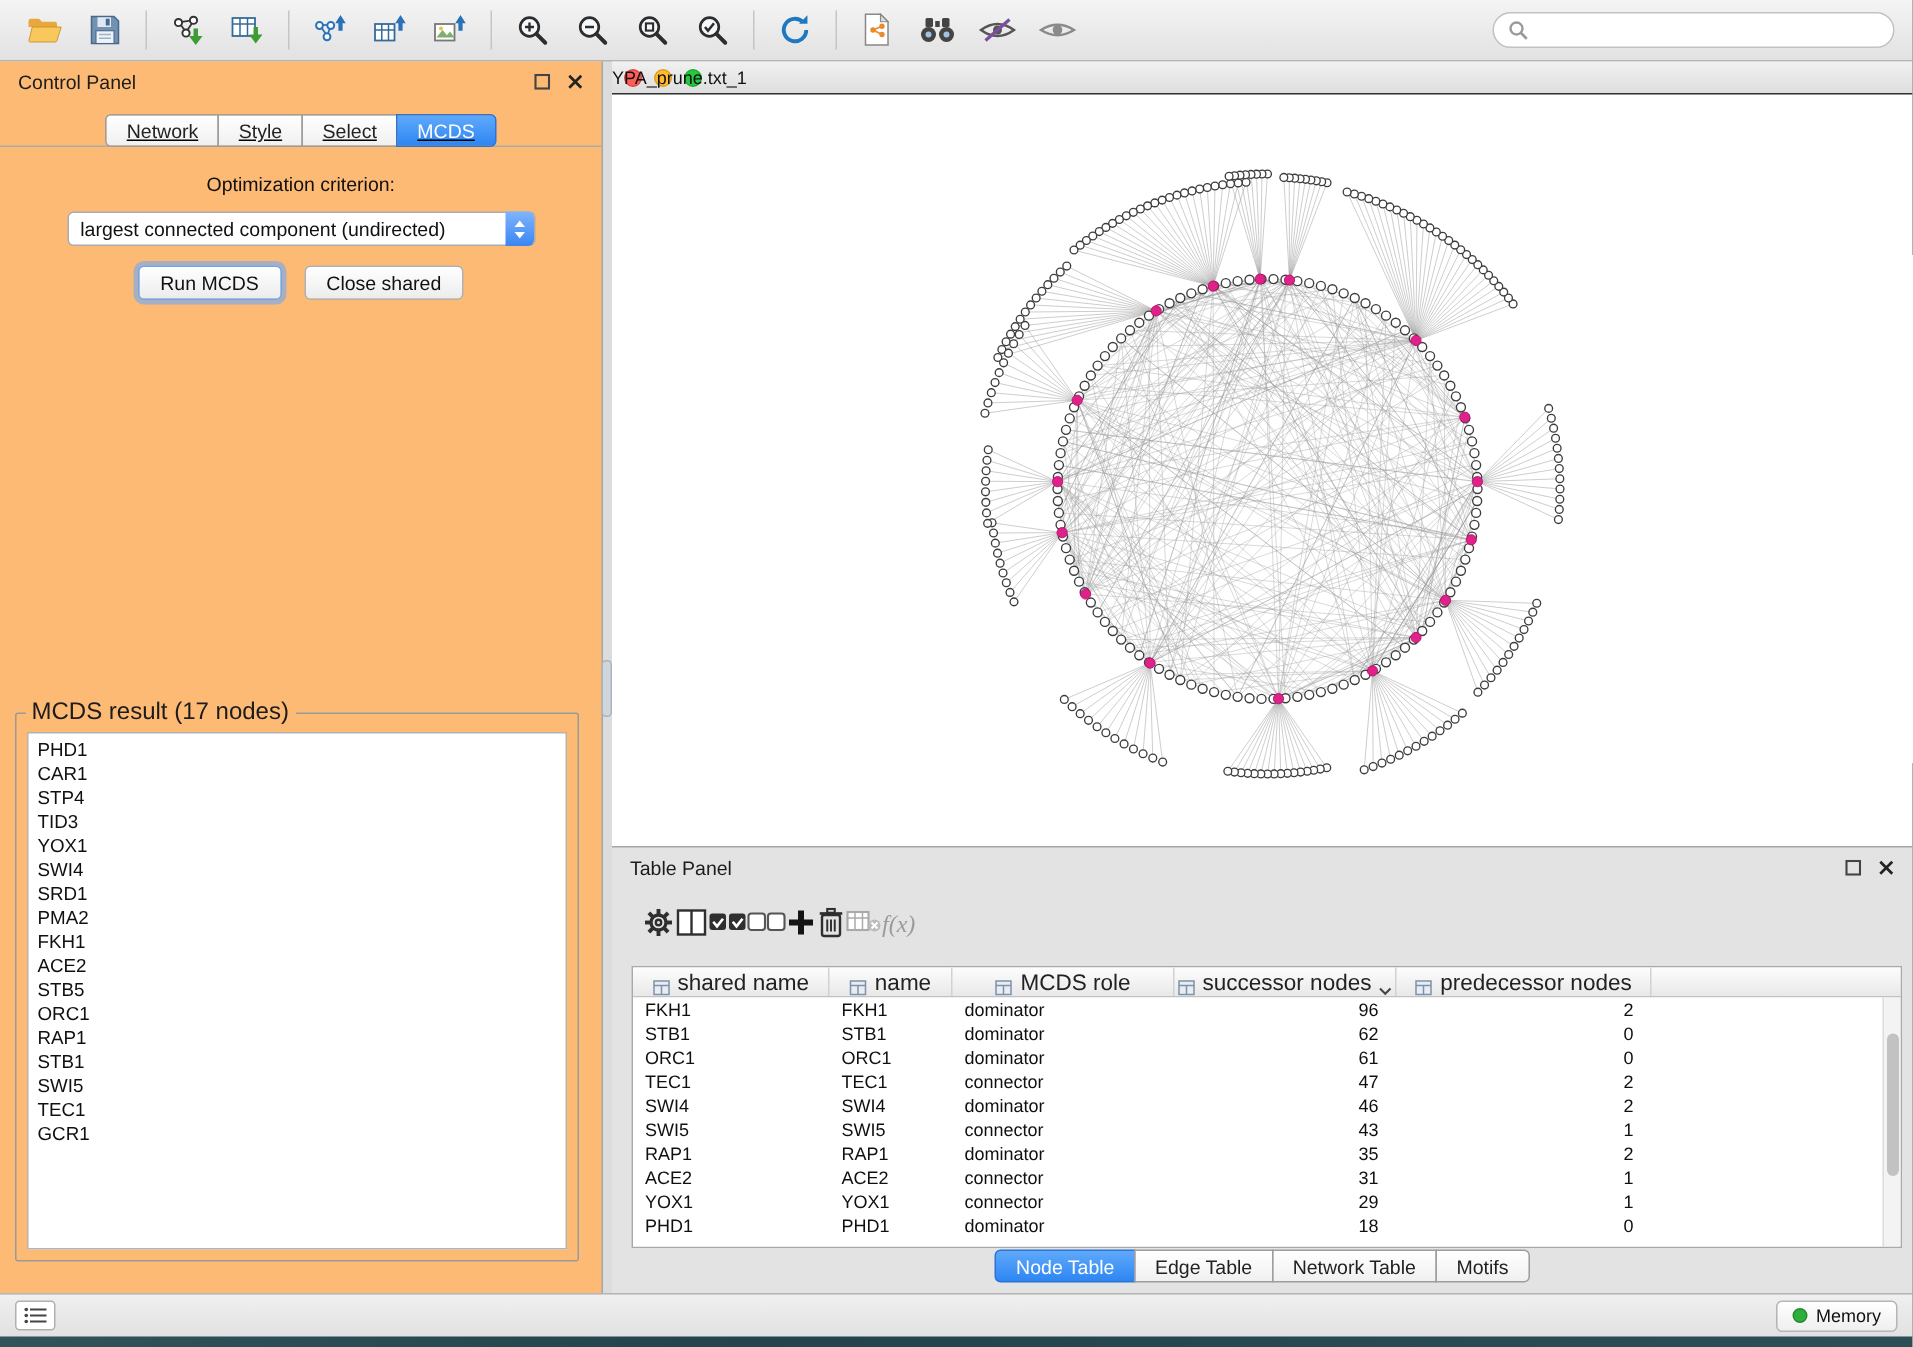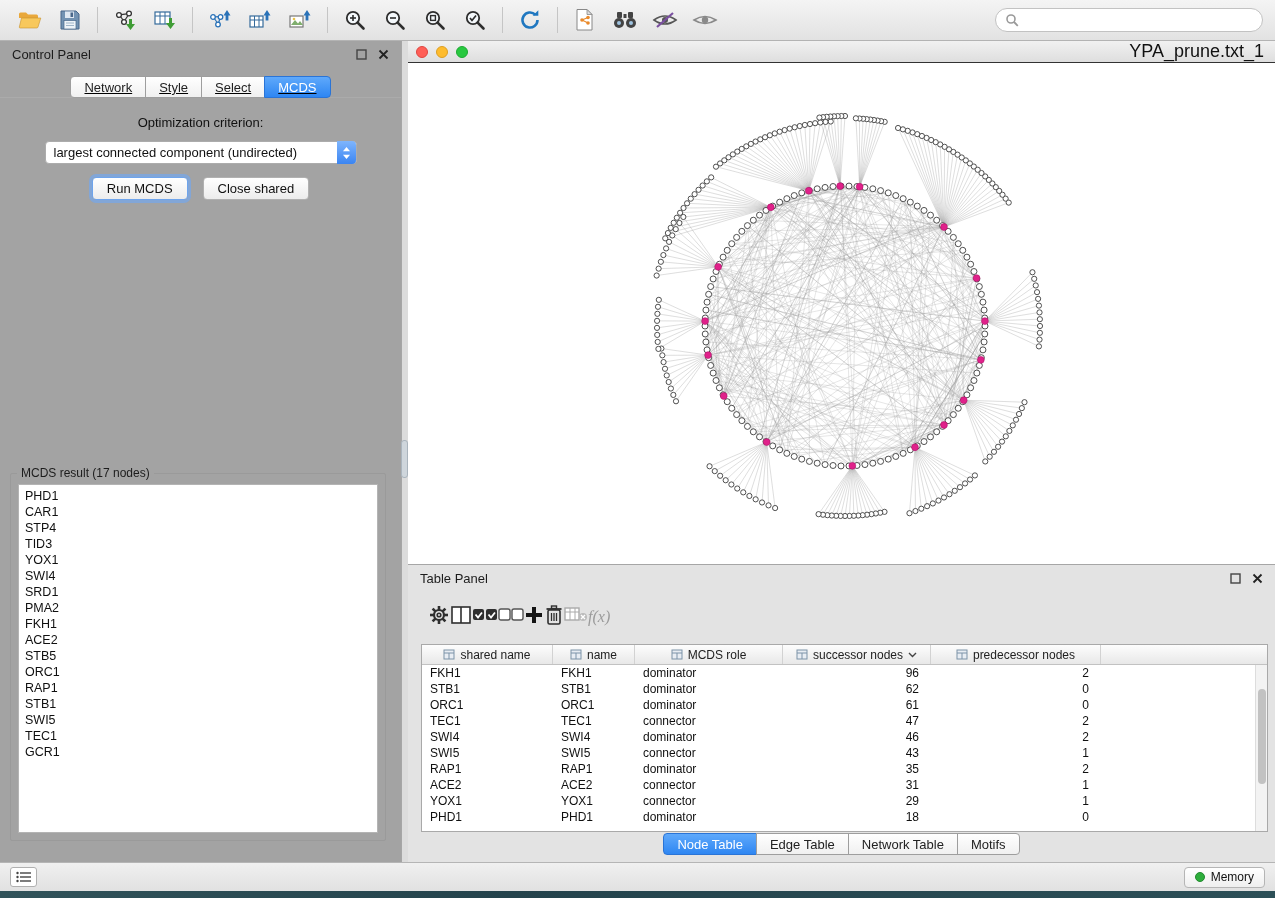--- a/index.html
+++ b/index.html
@@ -11,21 +11,21 @@
     background:linear-gradient(#f4f4f4,#e2e2e2); border-bottom:1px solid #b3b3b3;
     display:flex; align-items:center; padding:0 12px; gap:4px; }
   .tbtn { width:36px; height:30px; display:flex; align-items:center; justify-content:center; border-radius:4px; }
   .sep { width:1px; height:26px; background:#c5c5c5; margin:0 5px; }
   .search-box { margin-left:auto; width:268px; height:24px; background:#fff; border:1px solid #c2c2c2;
     border-radius:13px; display:flex; align-items:center; padding:0 9px; gap:6px; }
   .search-box input { border:none; outline:none; flex:1; font-size:12px; background:transparent; font-family:"Liberation Sans",sans-serif; }
 
   
   .control-panel { position:absolute; left:0; top:41px; width:402px; bottom:36px;
-    background:#a3a3a3; border-right:1px solid #a6a6a6; }
+    background:#fdba74; border-right:1px solid #a6a6a6; }
   .panel-header { height:26px; display:flex; align-items:center; padding:0 12px; font-size:13px; color:#1c1c1c; }
   .win-btns { margin-left:auto; display:flex; gap:11px; align-items:center; }
   .cp-tabs { display:flex; justify-content:center; margin-top:9px;text-decoration:underline; }
   .tabs-rule { border-bottom:1px solid #ababab; margin-top:-1px; }
   .tab { padding:3px 13px 2px; font-size:13px; background:linear-gradient(#ffffff,#f0f0f0);
     border:1px solid #9e9e9e; margin-left:-1px; color:#222; }
   .tab:first-child { border-radius:4px 0 0 4px; margin-left:0; }
   .tab:last-child { border-radius:0 4px 4px 0; }
   .tab.active { background:linear-gradient(#5fa9fb,#2e86f2); border-color:#2a74d6; color:#fff; }
   .opt-label { text-align:center; font-size:13px; margin-top:17px; color:#111; }
@@ -33,51 +33,51 @@
     border-radius:4px; position:relative; font-size:13px; line-height:21px; padding-left:8px; color:#111; }
   .dd-btn { position:absolute; right:0; top:-1px; bottom:-1px; width:19px;
     background:linear-gradient(#7eb5fd,#3b85f2); border-radius:0 4px 4px 0;
     display:flex; align-items:center; justify-content:center; }
   .btn-row { display:flex; justify-content:center; gap:15px; margin-top:13px; }
   .btn { font-size:13px; padding:3px 14px; border:1px solid #b1b1b1; border-radius:4px;
     background:linear-gradient(#ffffff,#ececec); color:#111; }
   .btn.focus-ring { box-shadow:0 0 0 3px rgba(108,168,250,0.60); border-color:#6ea4ec; }
   .mcds-fieldset { position:absolute; left:10px; right:15px; top:425px; height:375px;
     border:1px solid #9a9a9a; border-radius:2px; }
-  .mcds-fieldset legend { font-size:12px; padding:0 4px; margin-left:6px; color:#1c1c1c; }
+  .mcds-fieldset legend { font-size:16px; padding:0 4px; margin-left:6px; color:#1c1c1c; }
   .mcds-list { position:absolute; top:4px; left:7px; right:7px; bottom:7px; background:#fff;
     border:1px solid #b4b4b4; overflow:hidden; padding:3px 0 0 6px; }
   .mcds-item { font-size:12.5px; line-height:16px; color:#101010; }
 
   
   .splitter-handle { position:absolute; left:401px; top:440px; width:7px; height:38px;
     background:#cfd6dc; border:1px solid #aab4bd; border-radius:3px; }
 
   
   .net-window { position:absolute; left:408px; top:41px; width:867px; height:523px; }
   .net-titlebar { height:22px; background:linear-gradient(#f1f1f1,#dedede); border-bottom:1px solid #333;
     position:relative; display:flex; align-items:center; padding:0 8px; }
   .lights { display:flex; gap:8px; }
   .light { width:12px; height:12px; border-radius:50%; }
   .light.red { background:#ff5f57; border:1px solid #df4640; }
   .light.yellow { background:#febc2e; border:1px solid #dd9f23; }
   .light.green { background:#28c840; border:1px solid #1daa32; }
-  .net-title { position:absolute; left:0; right:11px; text-align:right; font-size:18px; color:#111; }
+  .net-title { position:absolute; left:0; right:0; text-align:left; font-size:12px; color:#111; }
   .net-canvas { height:501px; background:#fff; }
 
   
   .table-panel { position:absolute; left:408px; top:564px; width:867px; height:298px;
     background:#e3e3e3; border-top:1px solid #a6a6a6; }
   .tp-toolbar { position:absolute; top:32px; left:20px; height:40px; display:flex; align-items:center; }
   .fx-label { font-family:"Liberation Serif", serif; font-style:italic; font-size:16px; color:#9b9b9b; }
   .tp-table { position:absolute; left:13px; right:7px; top:79px; height:188px; background:#fff;
     border:1px solid #a9a9a9; }
   .thead { display:grid; grid-template-columns:131px 82px 148px 148px 170px 1fr; height:20px;
     background:linear-gradient(#fdfdfd,#e8e8e8); border-bottom:1px solid #c2c2c2; }
-  .th { display:flex; align-items:center; justify-content:center; gap:5px; font-size:12px;
+  .th { display:flex; align-items:flex-end; justify-content:center; gap:5px; font-size:15px;
     color:#222; border-right:1px solid #d2d2d2; }
   .th:last-child { border-right:none; }
   .tbody { position:absolute; top:20px; left:0; right:12px; bottom:0; overflow:hidden; background:#fff; }
   .trow { display:grid; grid-template-columns:131px 82px 148px 148px 170px 1fr; height:16px; align-items:center; }
   .tcell { font-size:12px; color:#101010; padding-left:8px; white-space:nowrap; }
   .tcell.num { text-align:right; padding-right:12px; padding-left:0; }
   .vscroll { position:absolute; top:20px; right:0; bottom:0; width:12px; background:#f3f3f3; border-left:1px solid #ddd; }
   .vthumb { position:absolute; left:2px; top:24px; width:8px; height:95px; background:#c2c2c2; border-radius:4px; }
   .tp-tabs { position:absolute; top:268px; left:0; right:0; display:flex; justify-content:center; }
 

